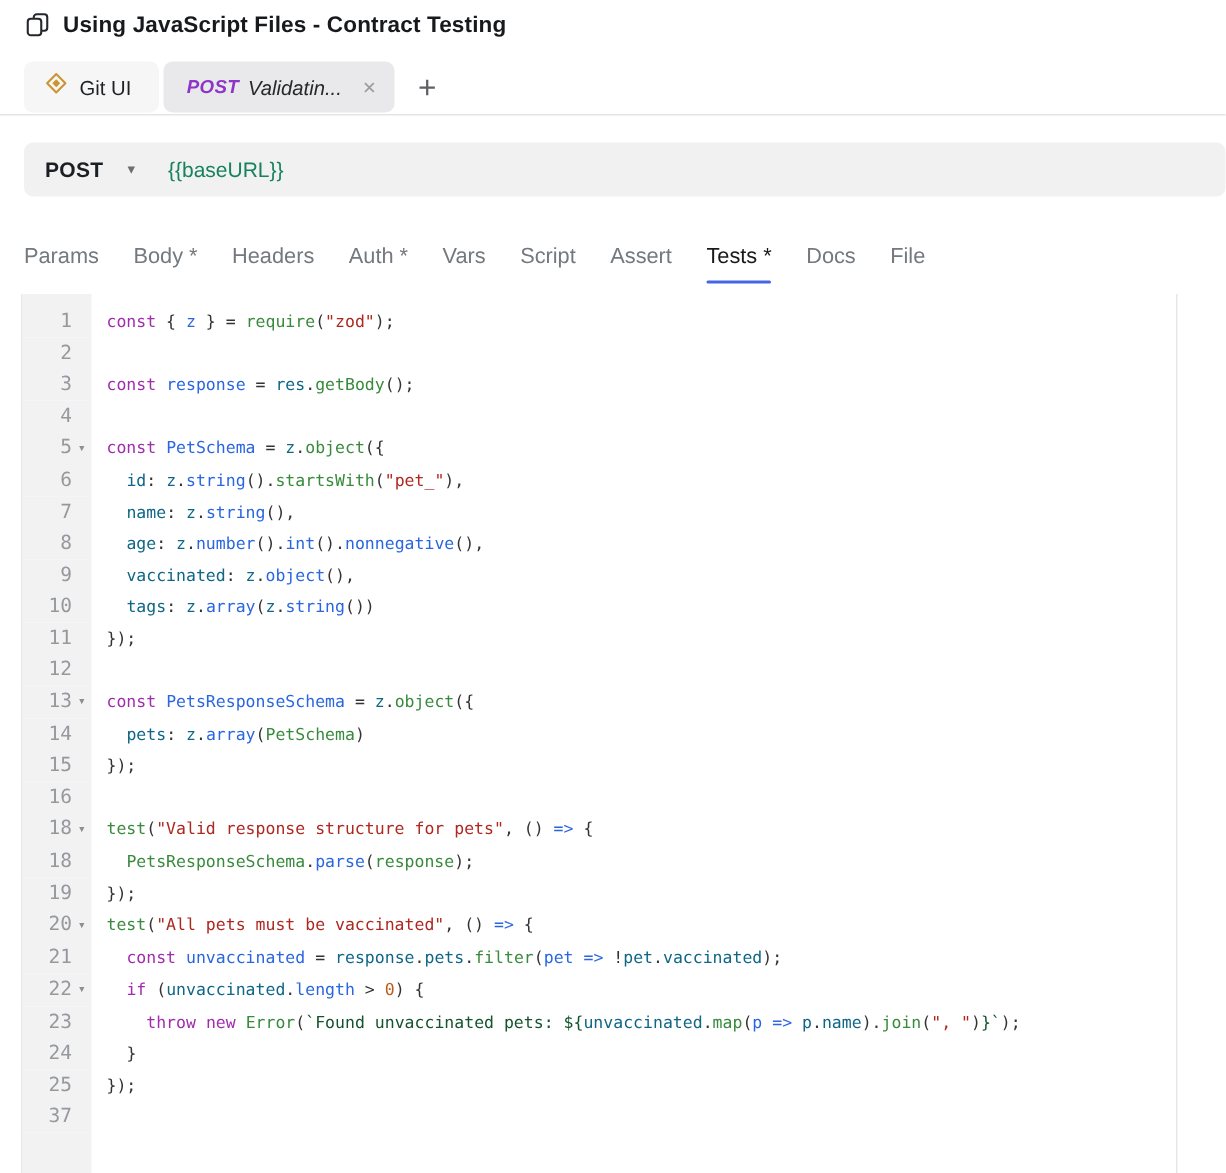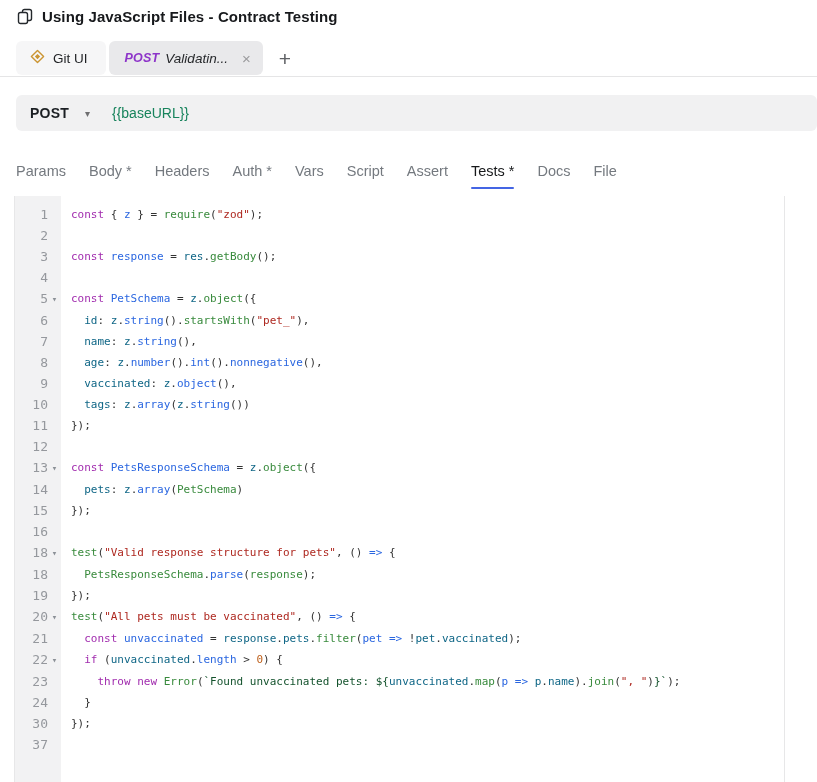--- a/index.html
+++ b/index.html
@@ -256,21 +256,21 @@
         </div>
         <div class="code-line"><span class="tk-pl">    </span><span class="tk-kw">throw</span><span class="tk-pl"> </span><span class="tk-kw">new</span><span class="tk-pl"> </span><span class="tk-fn">Error</span><span class="tk-pl">(</span><span class="tk-tpl">`Found unvaccinated pets: </span><span class="tk-tpl">${</span><span class="tk-var">unvaccinated</span><span class="tk-pl">.</span><span class="tk-fn">map</span><span class="tk-pl">(</span><span class="tk-def">p</span><span class="tk-pl"> </span><span class="tk-op">=&gt;</span><span class="tk-pl"> </span><span class="tk-var">p</span><span class="tk-pl">.</span><span class="tk-var">name</span><span class="tk-pl">).</span><span class="tk-fn">join</span><span class="tk-pl">(</span><span class="tk-str">", "</span><span class="tk-pl">)</span><span class="tk-tpl">}`</span><span class="tk-pl">);</span></div>
       </div><div class="code-row">
         <div class="gutter">
           <span class="ln">24</span>
           <span class="fold"></span>
         </div>
         <div class="code-line"><span class="tk-pl">  }</span></div>
       </div><div class="code-row">
         <div class="gutter">
-          <span class="ln">30</span>
+          <span class="ln">25</span>
           <span class="fold"></span>
         </div>
         <div class="code-line"><span class="tk-pl">});</span></div>
       </div><div class="code-row">
         <div class="gutter">
           <span class="ln">37</span>
           <span class="fold"></span>
         </div>
         <div class="code-line"></div>
       </div></div>

